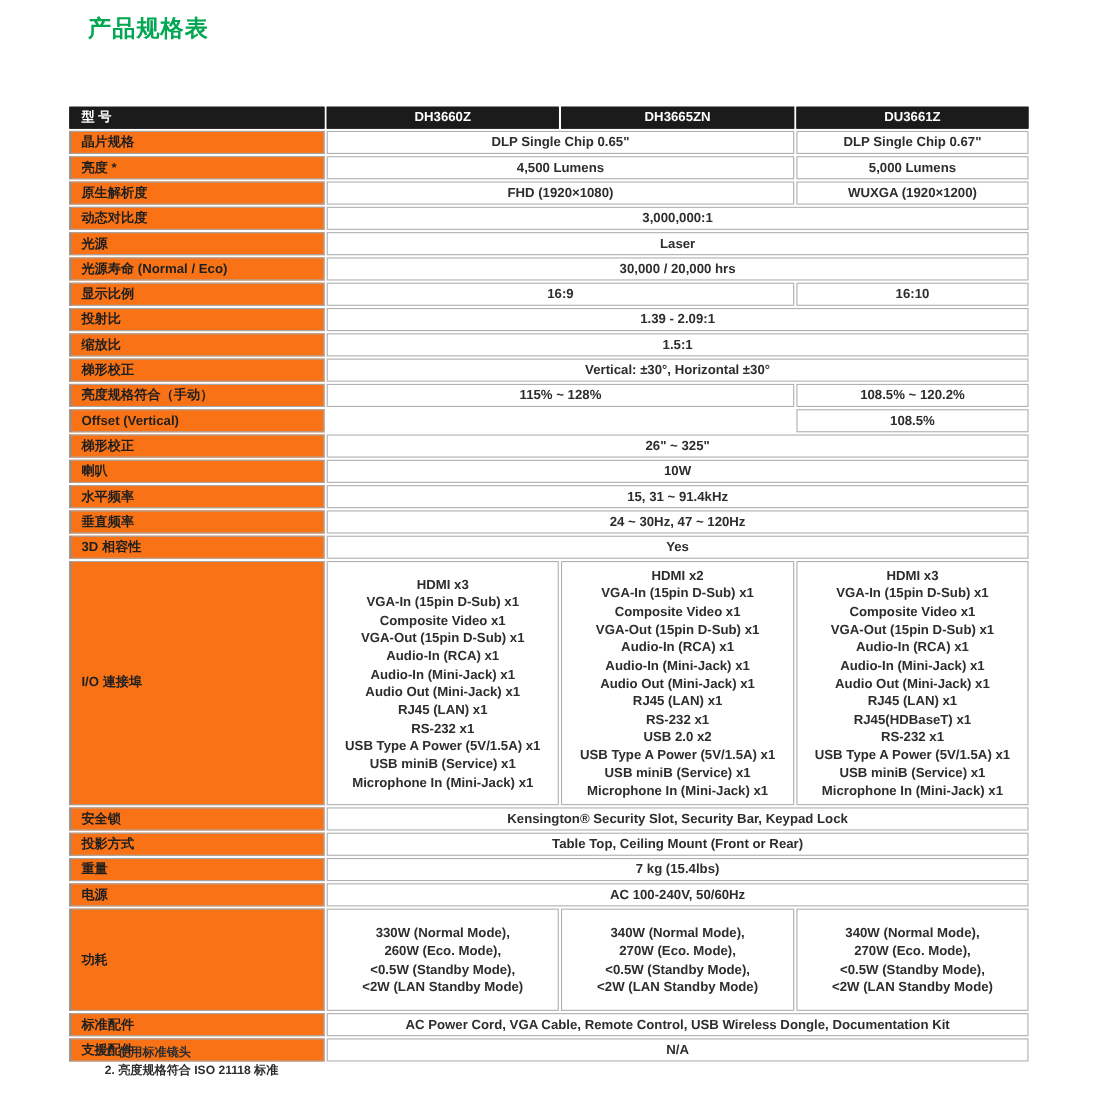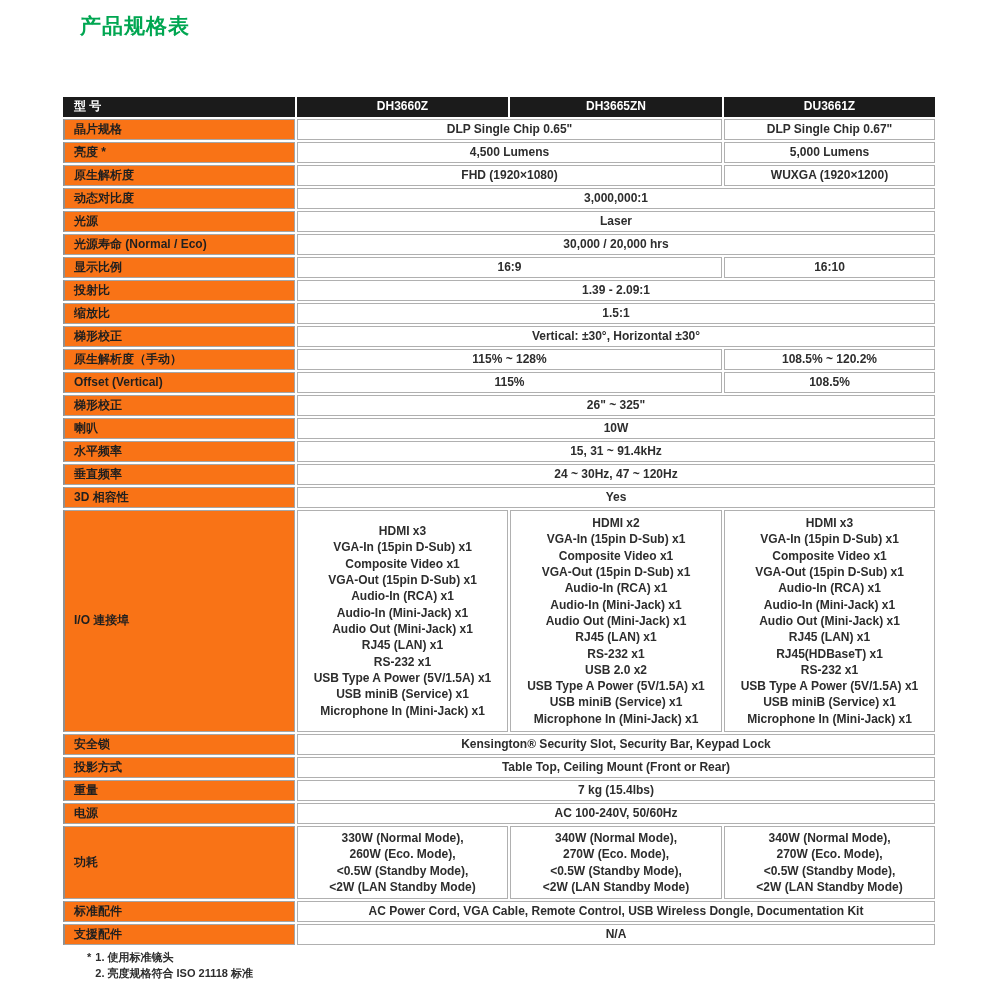--- a/index.html
+++ b/index.html
@@ -35,21 +35,21 @@
   }
   .header-row .cell{
     background:#1b1b1b;color:#ffffff;border-color:#1b1b1b;
     min-height:20px;
   }
   .header-row .label{border-left-color:#1b1b1b;}
   .span-all{grid-column:2 / 5;text-align:right;}
   .span-two{grid-column:2 / 4;}
   .col-last{grid-column:4 / 5;}
   .io-cell{min-height:216px;line-height:1.36;padding:4px;}
-  .power-cell{min-height:70px;line-height:1.36;padding:3px;}
+  .power-cell{min-height:70px;line-height:1.36;padding:13px;}
   .size-cell{min-height:40px;line-height:1.5;}
   .footnotes{
     position:absolute;left:87px;top:950px;
     display:flex;font-size:11px;color:#2d2d2d;line-height:1.45;
   }
   .footnotes .marker{margin-right:4px;}
 </style>
 </head>
 <body>
 
@@ -112,28 +112,27 @@
     <div class="cell label">缩放比</div>
     <div class="cell span-all">1.5:1</div>
   </div>
 
   <div class="row">
     <div class="cell label">梯形校正</div>
     <div class="cell span-all">Vertical: ±30°,  Horizontal ±30°</div>
   </div>
 
   <div class="row">
-    <div class="cell label">原生解析度（手动）</div>
+    <div class="cell label">亮度规格符合（手动）</div>
     <div class="cell span-two">115% ~ 128%</div>
     <div class="cell col-last">108.5% ~ 120.2%</div>
   </div>
 
   <div class="row">
     <div class="cell label">Offset (Vertical)</div>
-    <div class="cell span-two">115%</div>
     <div class="cell col-last">108.5%</div>
   </div>
 
   <div class="row">
     <div class="cell label">梯形校正</div>
     <div class="cell span-all">26" ~ 325"</div>
   </div>
 
   <div class="row">
     <div class="cell label">喇叭</div>

